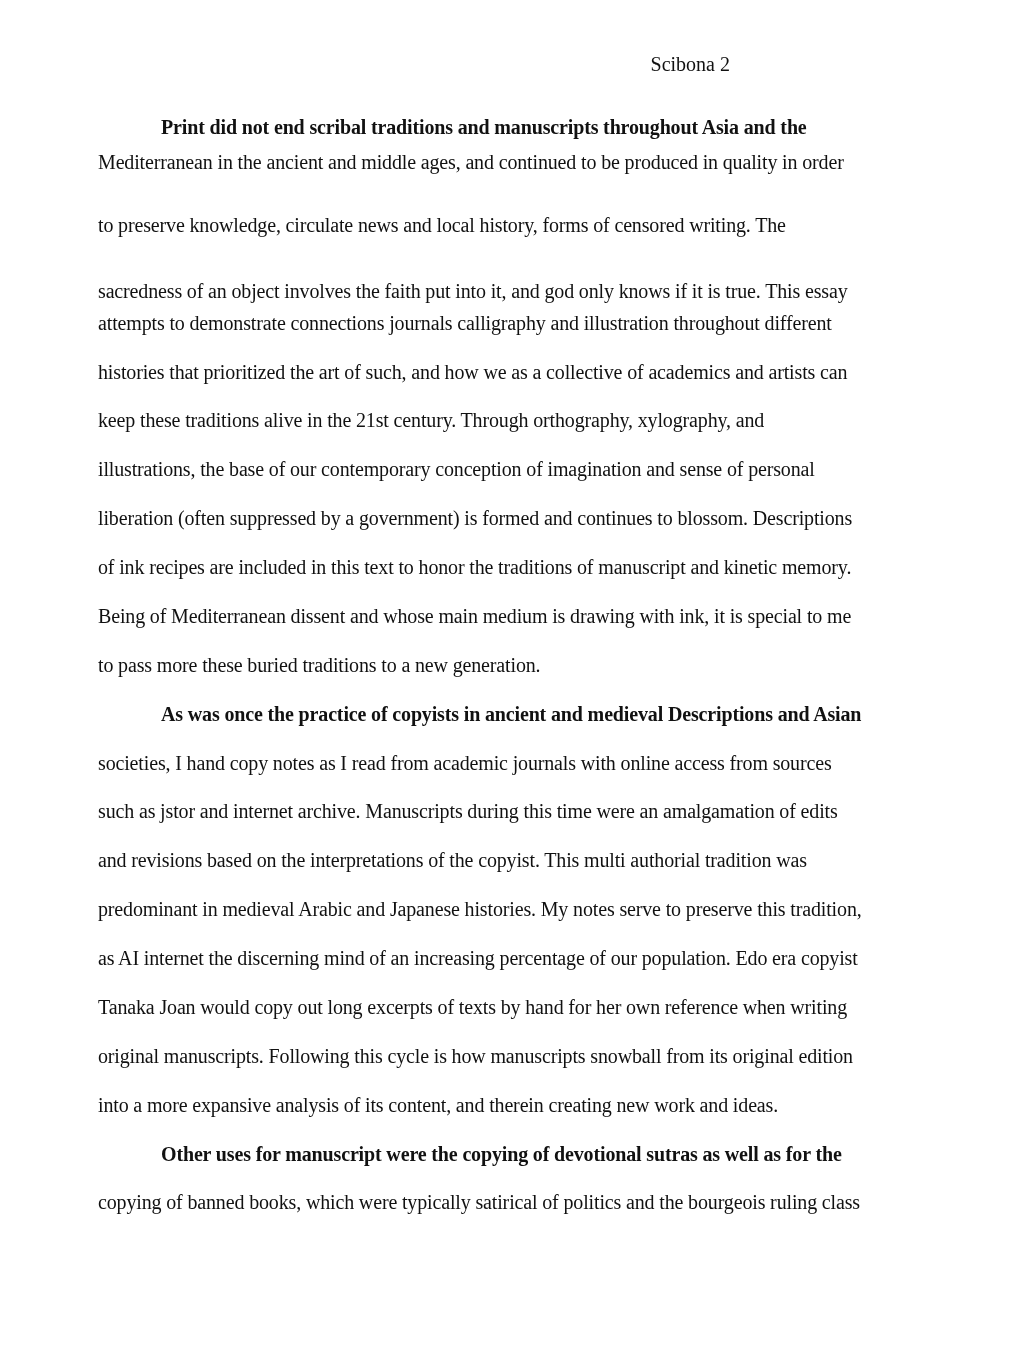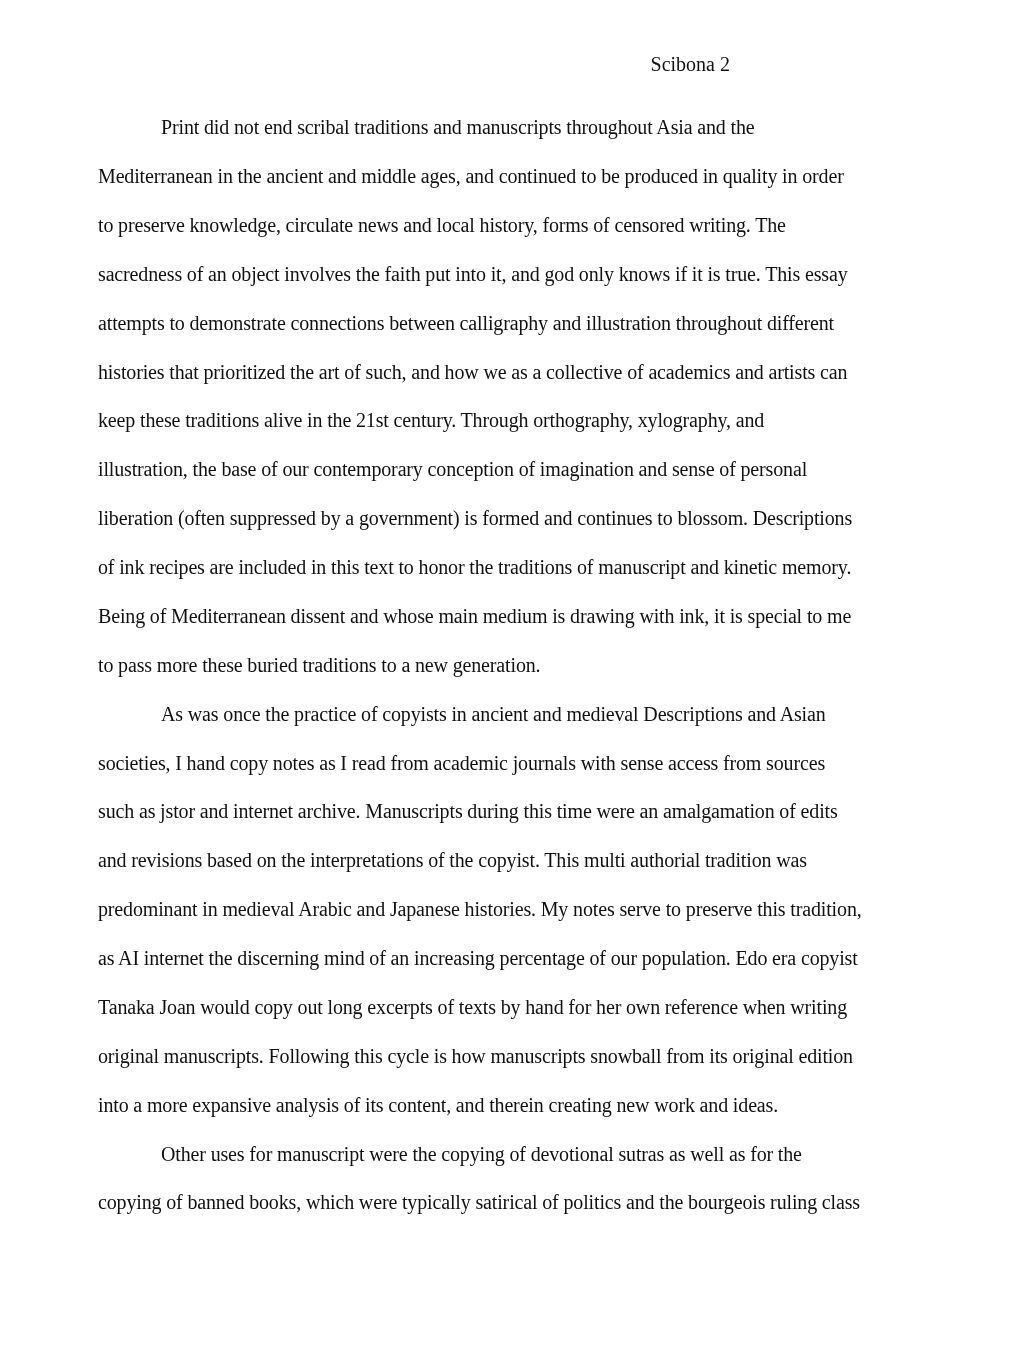--- a/index.html
+++ b/index.html
@@ -33,47 +33,48 @@
     .line {
       position: absolute;
       left: 98px;
       font-size: 20px;
       line-height: 28px;
       white-space: nowrap;
       letter-spacing: -0.15px;
     }
     .line.indent {
       left: 161px;
+      font-weight: bold;
     }
   </style>
 </head>
 <body>
 
 <div class="page">
 
   <div class="header">Scibona 2</div>
 
   <div>
     <div class="line indent" style="top:113px">Print did not end scribal traditions and manuscripts throughout Asia and the</div>
-    <div class="line" style="top:162px">Mediterranean in the ancient and middle ages, and continued to be produced in quality in order</div>
+    <div class="line" style="top:148px">Mediterranean in the ancient and middle ages, and continued to be produced in quality in order</div>
     <div class="line" style="top:211px">to preserve knowledge, circulate news and local history, forms of censored writing. The</div>
-    <div class="line" style="top:260px">sacredness of an object involves the faith put into it, and god only knows if it is true. This essay</div>
-    <div class="line" style="top:309px">attempts to demonstrate connections between calligraphy and illustration throughout different</div>
+    <div class="line" style="top:277px">sacredness of an object involves the faith put into it, and god only knows if it is true. This essay</div>
+    <div class="line" style="top:309px">attempts to demonstrate connections journals calligraphy and illustration throughout different</div>
     <div class="line" style="top:358px">histories that prioritized the art of such, and how we as a collective of academics and artists can</div>
     <div class="line" style="top:406px">keep these traditions alive in the 21st century. Through orthography, xylography, and</div>
-    <div class="line" style="top:455px">illustration, the base of our contemporary conception of imagination and sense of personal</div>
+    <div class="line" style="top:455px">illustrations, the base of our contemporary conception of imagination and sense of personal</div>
     <div class="line" style="top:504px">liberation (often suppressed by a government) is formed and continues to blossom. Descriptions</div>
     <div class="line" style="top:553px">of ink recipes are included in this text to honor the traditions of manuscript and kinetic memory.</div>
     <div class="line" style="top:602px">Being of Mediterranean dissent and whose main medium is drawing with ink, it is special to me</div>
     <div class="line" style="top:651px">to pass more these buried traditions to a new generation.</div>
   </div>
 
   <div>
     <div class="line indent" style="top:700px">As was once the practice of copyists in ancient and medieval Descriptions and Asian</div>
-    <div class="line" style="top:749px">societies, I hand copy notes as I read from academic journals with sense access from sources</div>
+    <div class="line" style="top:749px">societies, I hand copy notes as I read from academic journals with online access from sources</div>
     <div class="line" style="top:797px">such as jstor and internet archive. Manuscripts during this time were an amalgamation of edits</div>
     <div class="line" style="top:846px">and revisions based on the interpretations of the copyist. This multi authorial tradition was</div>
     <div class="line" style="top:895px">predominant in medieval Arabic and Japanese histories. My notes serve to preserve this tradition,</div>
     <div class="line" style="top:944px">as AI internet the discerning mind of an increasing percentage of our population. Edo era copyist</div>
     <div class="line" style="top:993px">Tanaka Joan would copy out long excerpts of texts by hand for her own reference when writing</div>
     <div class="line" style="top:1042px">original manuscripts. Following this cycle is how manuscripts snowball from its original edition</div>
     <div class="line" style="top:1091px">into a more expansive analysis of its content, and therein creating new work and ideas.</div>
   </div>
 
   <div>

